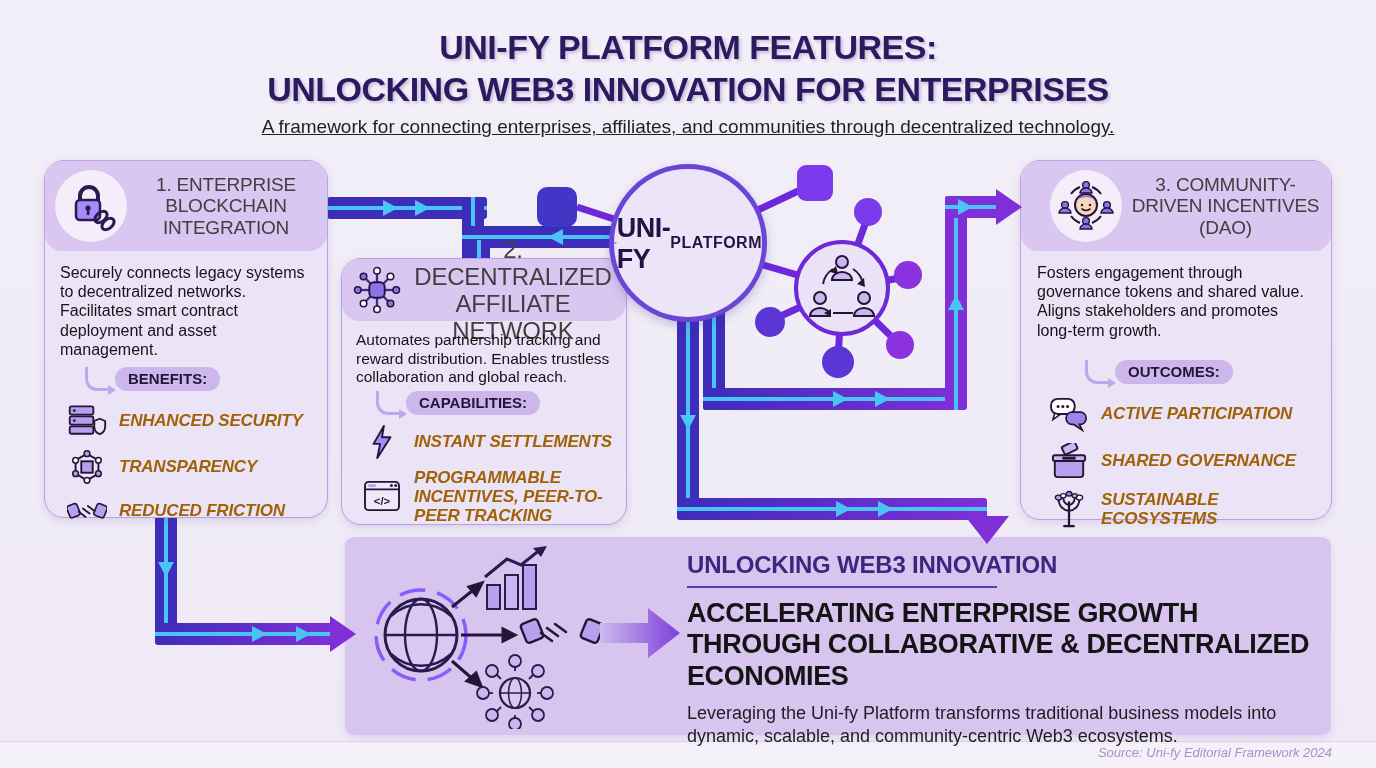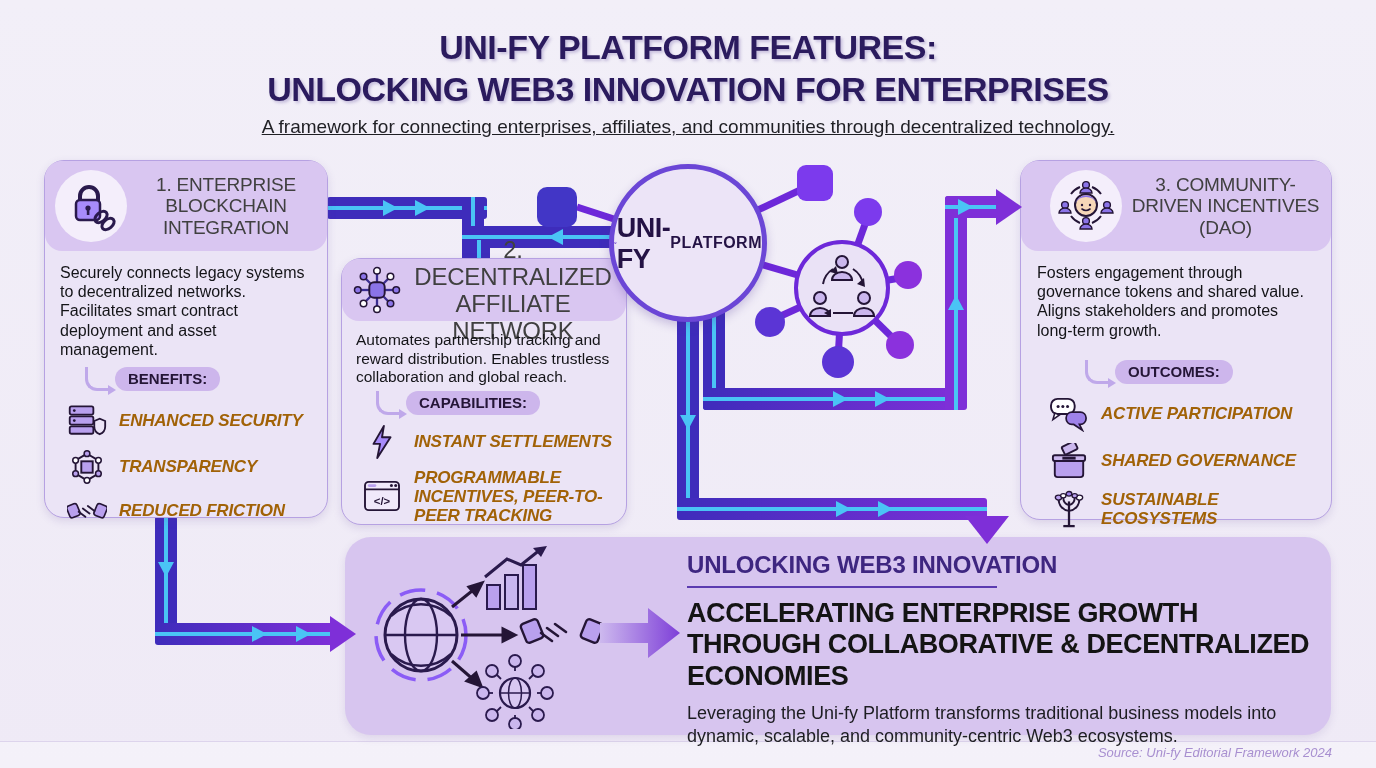--- a/index.html
+++ b/index.html
@@ -55,21 +55,21 @@
   
   .center-circle { position:absolute; left:609px; top:164px; width:158px; height:158px; border-radius:50%;
     background:#ece4f7; border:5px solid #6b46d6; z-index:3;
     display:flex; flex-direction:row; align-items:center; justify-content:center;
     box-shadow:0 4px 10px rgba(80,50,150,0.25); }
   .center-name1 { font-size:27px; font-weight:bold; color:#241245; letter-spacing:-0.5px; margin-top:2px; }
   .center-name2 { font-size:16px; font-weight:bold; color:#241245; letter-spacing:0.5px; }
 
   
   .bottom-panel { position:absolute; left:345px; top:537px; width:986px; height:198px;
-    background:#d7c5ef; border-radius:26px; z-index:2; box-shadow:0 3px 8px rgba(90,60,150,0.12); }
+    background:#d7c5ef; border-radius:9px; z-index:2; box-shadow:0 3px 8px rgba(90,60,150,0.12); }
   .bp-text { position:absolute; left:342px; top:14px; width:630px; }
   .bp-eyebrow { font-size:24px; font-weight:bold; color:#3e2680; letter-spacing:-0.2px; }
   .bp-underline { width:310px; height:2px; background:#5b3bb0; margin:7px 0 10px; }
   .bp-heading { font-size:27px; font-weight:bold; color:#141414; line-height:1.16; letter-spacing:-0.4px; }
   .bp-body { margin-top:10px; font-size:18px; line-height:1.28; color:#1d1d22; }
 
   
   .footer-strip { position:absolute; left:0; top:741px; width:100%; height:27px; background:rgba(255,255,255,0.35);
     border-top:1px solid #ddd4ec; }
   .source-text { position:absolute; right:44px; top:745px; font-size:13px; font-style:italic; color:#a88fd0; z-index:5; }

